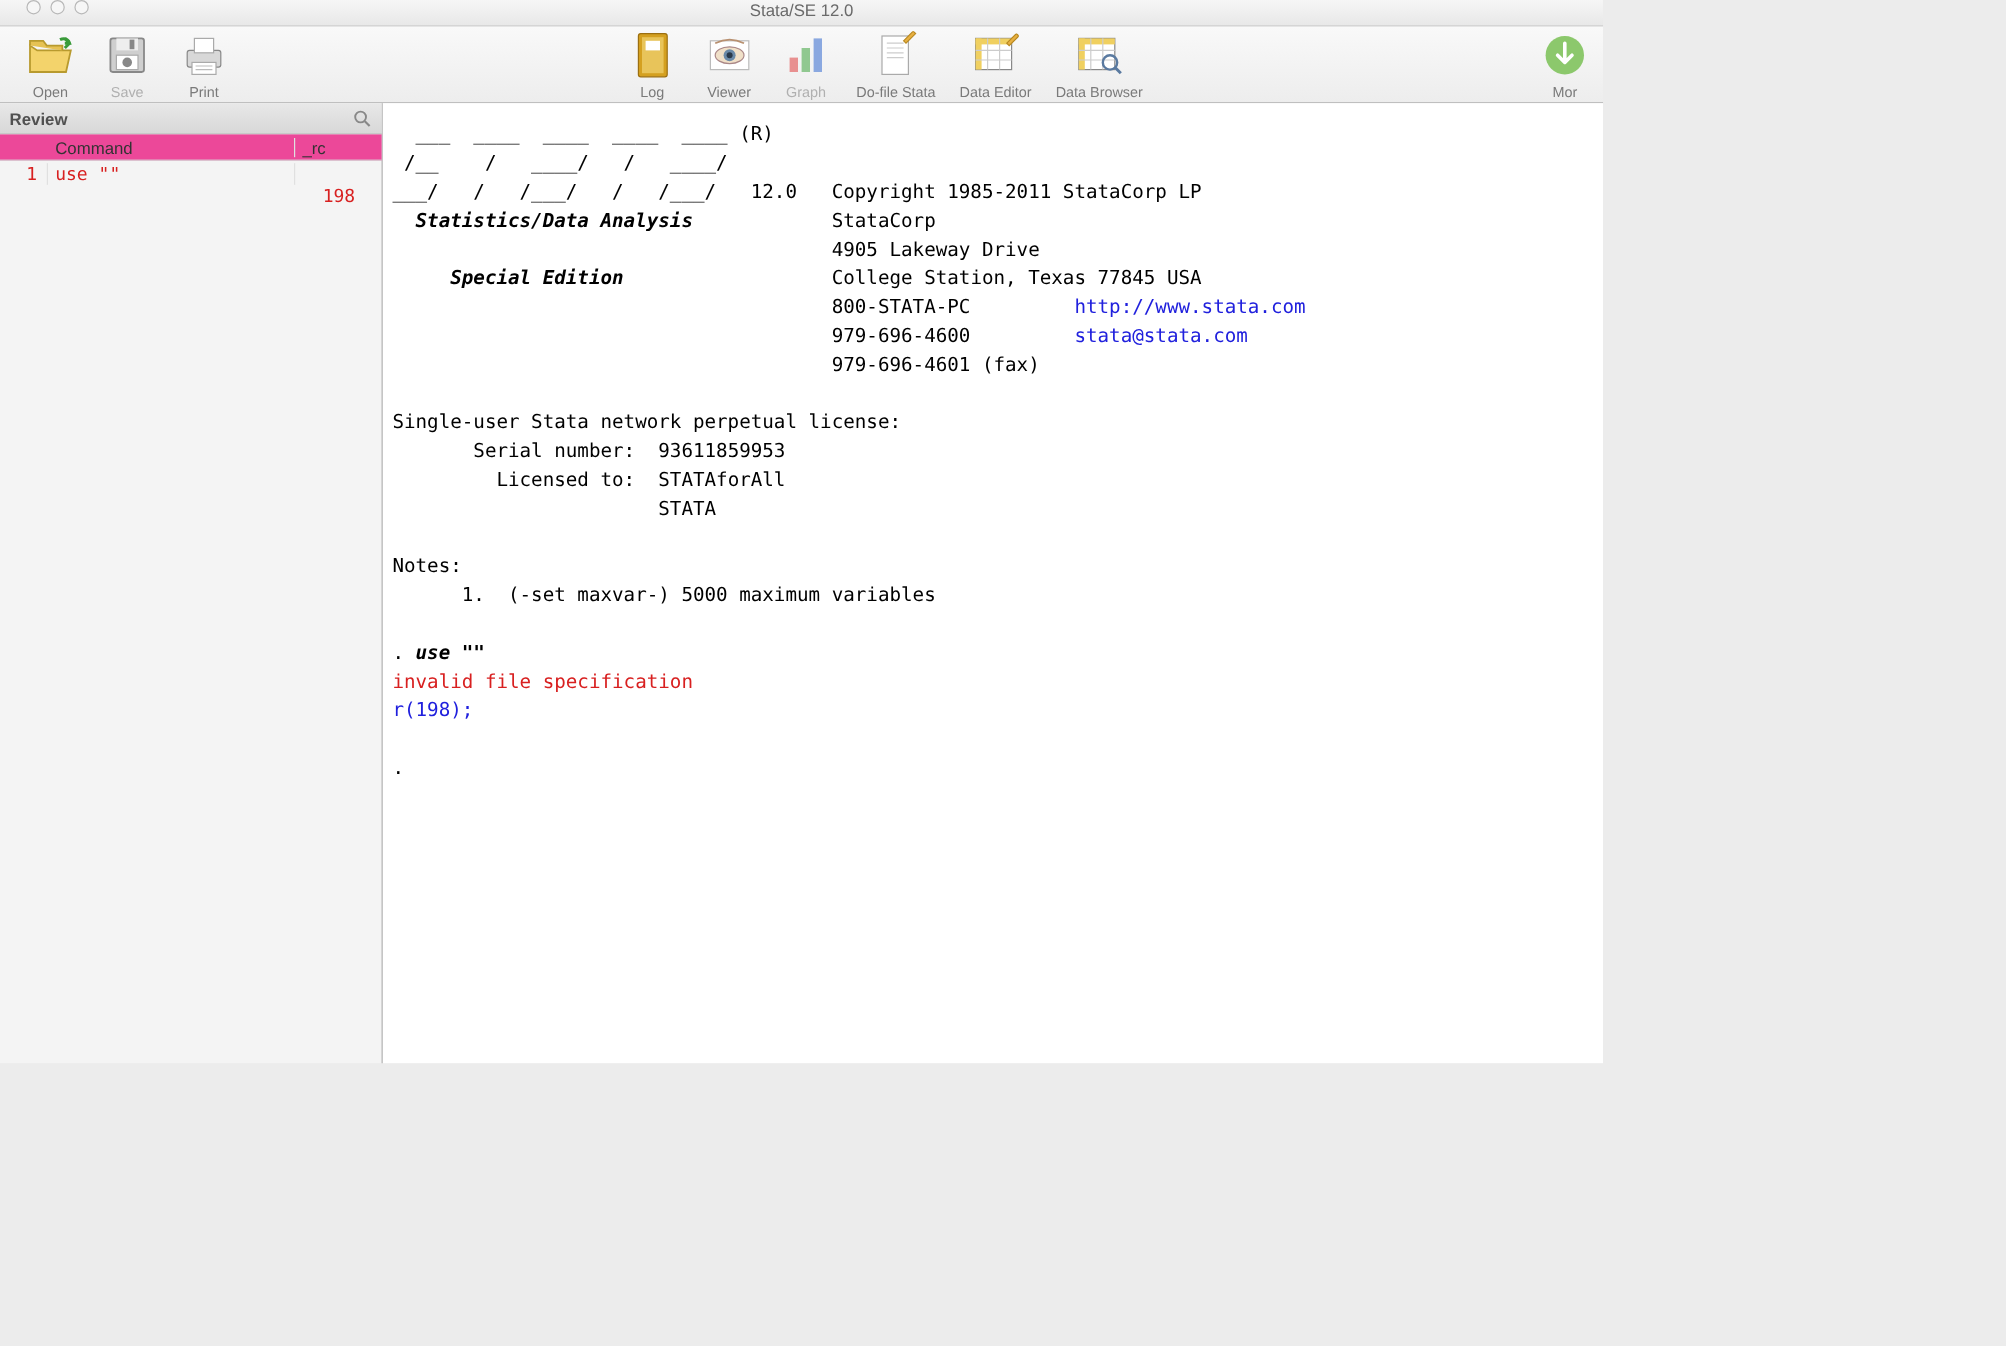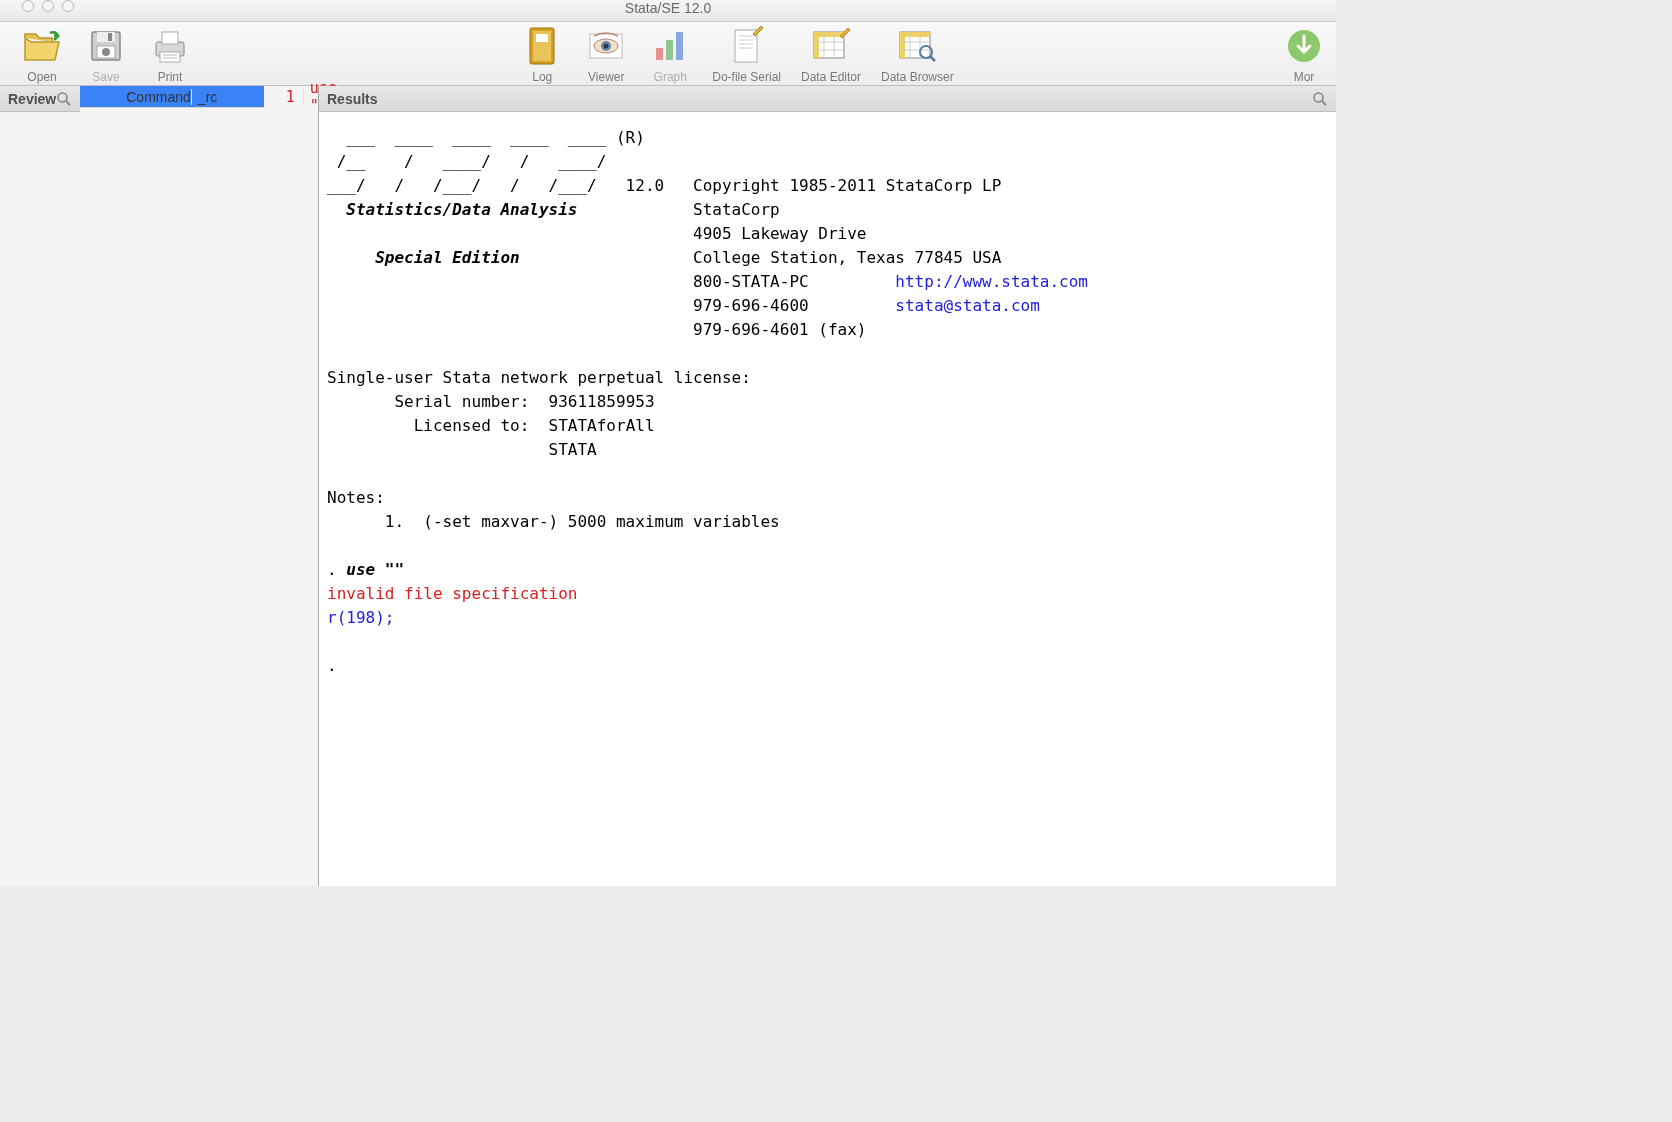--- a/index.html
+++ b/index.html
@@ -58,40 +58,40 @@
     .tool-label.disabled { color: #b0b0b0; }
     .content {
       display: flex;
       height: calc(100% - 98px);
     }
     .review-panel {
       width: 319px;
       background: #f4f4f4;
       border-right: 1px solid #a8a8a8;
       display: flex;
-      flex-direction: row;
+      flex-direction: column;
     }
     .panel-header {
       height: 26px;
       background: linear-gradient(#e8e8e8, #d8d8d8);
       border-bottom: 1px solid #bfbfbf;
       display: flex;
       align-items: center;
       padding: 0 8px;
       font-weight: bold;
       color: #505050;
       font-size: 14px;
     }
     .panel-header .search-icon {
       margin-left: auto;
       color: #888;
     }
     .review-columns {
       display: flex;
-      background: #3b82f6;
+      background: #ec4899;
       border-bottom: 1px solid #d8d8d8;
       height: 22px;
       align-items: center;
       font-size: 14px;
       color: #333;
     }
     .col-num { width: 40px; border-right: 1px solid #e0e0e0; }
     .col-command { flex: 1; padding-left: 6px; border-right: 1px solid #e0e0e0; }
     .col-rc { width: 72px; padding-left: 6px; }
     .review-row {
@@ -216,21 +216,21 @@
       <div class="icon-box">
         <svg width="36" height="40" viewBox="0 0 36 40">
             <rect x="6" y="4" width="22" height="32" fill="#fff" stroke="#aaa"></rect>
             <line x1="10" y1="10" x2="24" y2="10" stroke="#ccc"></line>
             <line x1="10" y1="14" x2="24" y2="14" stroke="#ccc"></line>
             <line x1="10" y1="18" x2="24" y2="18" stroke="#ccc"></line>
             <line x1="10" y1="22" x2="24" y2="22" stroke="#ccc"></line>
             <path d="M24 8 L32 0 L34 2 L26 10 Z" fill="#e8b040" stroke="#b88820"></path>
           </svg>
       </div>
-      <span class="tool-label">Do-file Serial</span>
+      <span class="tool-label">Do-file Stata</span>
     </div>
     <div class="tool-button">
       <div class="icon-box">
         <svg width="38" height="36" viewBox="0 0 38 36">
             <rect x="2" y="4" width="30" height="26" fill="#fff" stroke="#888"></rect>
             <rect x="2" y="4" width="30" height="5" fill="#f0d060"></rect>
             <rect x="2" y="4" width="5" height="26" fill="#f0d060"></rect>
             <line x1="12" y1="4" x2="12" y2="30" stroke="#ccc"></line>
             <line x1="22" y1="4" x2="22" y2="30" stroke="#ccc"></line>
             <line x1="2" y1="14" x2="32" y2="14" stroke="#ccc"></line>
@@ -288,29 +288,20 @@
       <div class="col-rc">_rc</div>
     </div>
     <div class="review-row">
       <div class="col-num">1</div>
       <div class="col-command">use ""</div>
       <div class="col-rc">198</div>
     </div>
   </div>
 
   <div class="results-panel">
-    <div class="panel-header">
-      <span>Results</span>
-      <span class="search-icon">
-        <svg width="16" height="16" viewBox="0 0 16 16">
-            <circle cx="6.5" cy="6.5" r="4.5" fill="none" stroke="#888" stroke-width="1.6"></circle>
-            <line x1="10" y1="10" x2="14" y2="14" stroke="#888" stroke-width="1.8"></line>
-          </svg>
-      </span>
-    </div>
     <div class="results-body"><span>  ___  ____  ____  ____  ____ (R)</span>
 <span> /__    /   ____/   /   ____/</span>
 <span>___/   /   /___/   /   /___/   12.0   Copyright 1985-2011 StataCorp LP</span>
 <span class="mono-bold">  Statistics/Data Analysis</span>            <span>StataCorp</span>
                                       <span>4905 Lakeway Drive</span>
      <span class="mono-italic">Special Edition</span>                  <span>College Station, Texas 77845 USA</span>
                                       <span>800-STATA-PC</span>         <span class="link-blue">http://www.stata.com</span>
                                       <span>979-696-4600</span>         <span class="link-blue">stata@stata.com</span>
                                       <span>979-696-4601 (fax)</span>
 

